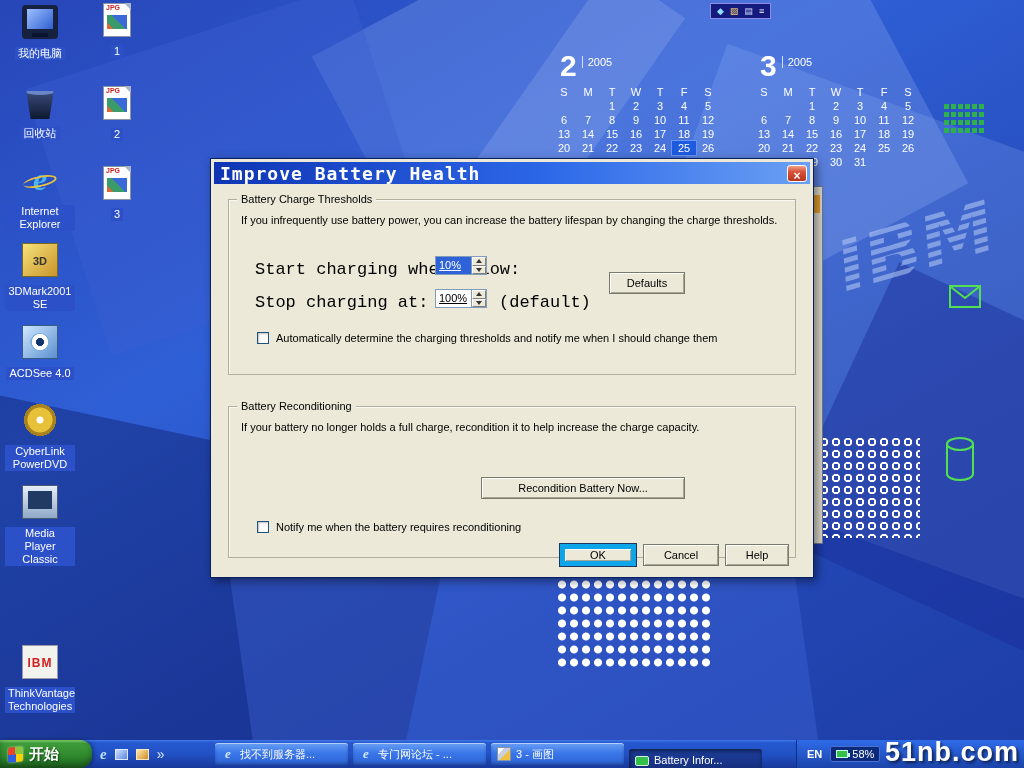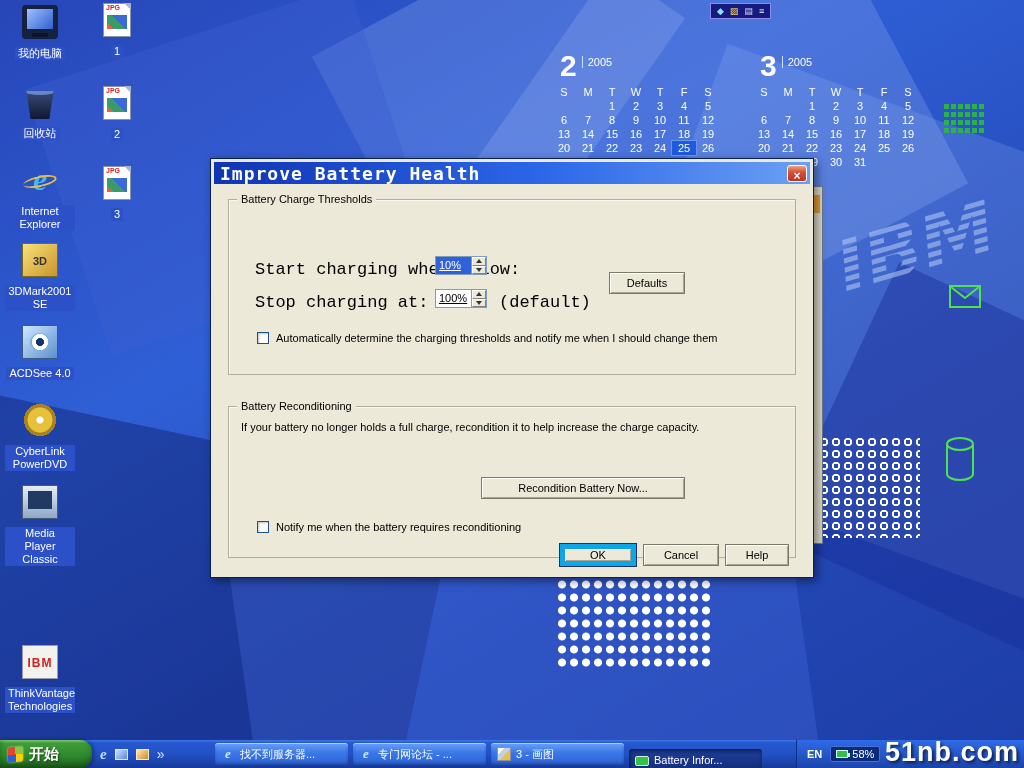--- a/index.html
+++ b/index.html
@@ -359,20 +359,21 @@
 
   <div id="dialog">
     <div class="titlebar">
       <span class="title-text">Improve Battery Health</span>
       <span class="close-btn"><span class="x">×</span></span>
     </div>
     <div class="dlg-body">
 
       <div class="groupbox g1">
         <span class="legend">Battery Charge Thresholds</span>
+        <div class="gdesc">If you infrequently use battery power, you can increase the battery lifespan by changing the charge thresholds.</div>
 
         <span class="flabel" style="left:26px;top:60px">Start charging when below:</span>
         <div class="spin" style="left:206px;top:56px">
           <span class="val sel">10%</span>
           <span class="spin-btns">
             <span class="sb">
                 <i class="tri-up"></i>
               </span>
             <span class="sb">
                 <i class="tri-dn"></i>

